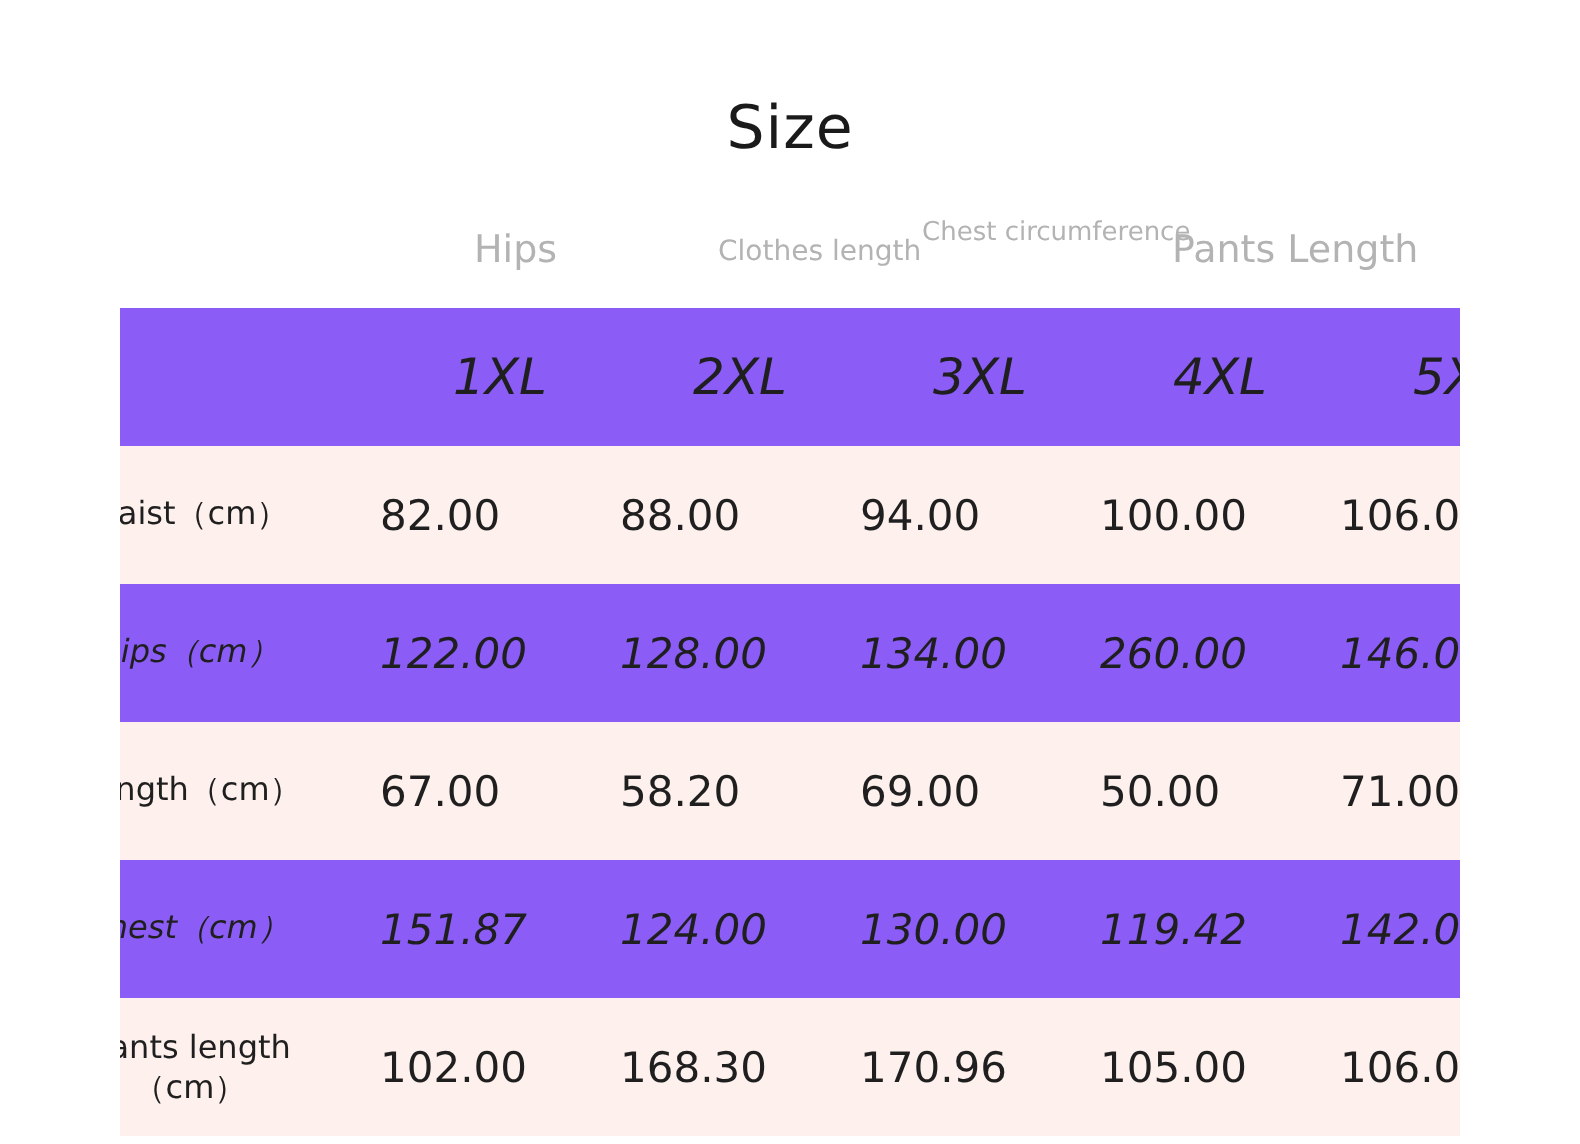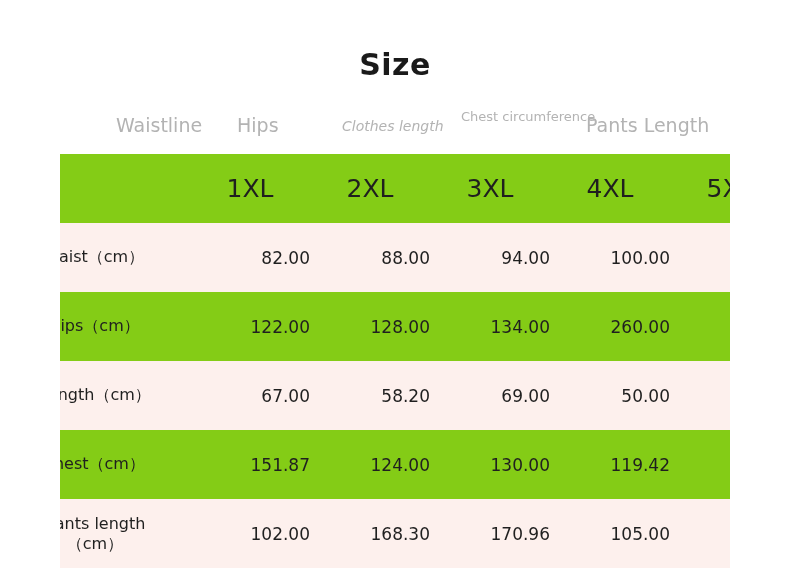--- a/index.html
+++ b/index.html
@@ -15,21 +15,21 @@
   }
   .page {
     position: relative;
     width: 790px;
     height: 572px;
     background: #ffffff;
   }
   .title {
     text-align: center;
     font-size: 30px;
-    font-weight: bold;
+    font-weight: normal;
     color: #1a1a1a;
     letter-spacing: 0.5px;
     padding-top: 50px;
     line-height: 1;
   }
   .legend {
     position: relative;
     height: 50px;
     margin-top: 24px;
   }
@@ -42,24 +42,23 @@
     left: 116px;
     top: 10px;
     font-size: 19px;
   }
   .lg-hips {
     left: 237px;
     top: 10px;
     font-size: 19px;
   }
   .lg-clothes {
-    left: 342px;
+    left: 359px;
     top: 14px;
     font-size: 14px;
-    font-style: italic;
   }
   .lg-chest {
     left: 461px;
     top: 5px;
     font-size: 13px;
     width: 115px;
     line-height: 15px;
     white-space: normal;
   }
   .lg-pants {
@@ -71,38 +70,38 @@
     border-collapse: collapse;
     width: 790px;
     table-layout: fixed;
   }
   table.size-table td {
     padding: 0;
     height: 69px;
     vertical-align: middle;
     color: #1f1f1f;
   }
-  .row-a td { background: #84cc16; }
+  .row-a td { background: #8b5cf6; font-style: italic; }
   .row-b td { background: #fdf0ed; }
   .col-label {
     width: 190px;
     text-align: center;
     font-size: 16px;
     padding-left: 4px;
     box-sizing: border-box;
   }
   .col-label .lbl-sub {
     display: block;
     font-size: 16px;
     line-height: 20px;
   }
   .col-val {
     width: 120px;
-    text-align: right;
-    font-size: 17px;
+    text-align: left;
+    font-size: 21px;
   }
   .head-row td {
     font-size: 25px;
     text-align: center;
     height: 58px;
   }
   .head-row .col-label { font-size: 16px; }
   .sidepad-left, .sidepad-right {
     position: absolute;
     top: 0;
@@ -113,21 +112,20 @@
   }
 </style>
 </head>
 <body>
 
 <div class="page">
 
   <div class="title">Size</div>
 
   <div class="legend">
-    <span class="lg-waistline">Waistline</span>
     <span class="lg-hips">Hips</span>
     <span class="lg-clothes">Clothes length</span>
     <span class="lg-chest">Chest circumference</span>
     <span class="lg-pants">Pants Length</span>
   </div>
 
   <table class="size-table">
     <tbody>
         <tr class="head-row row-a">
       <td class="col-label"></td>

